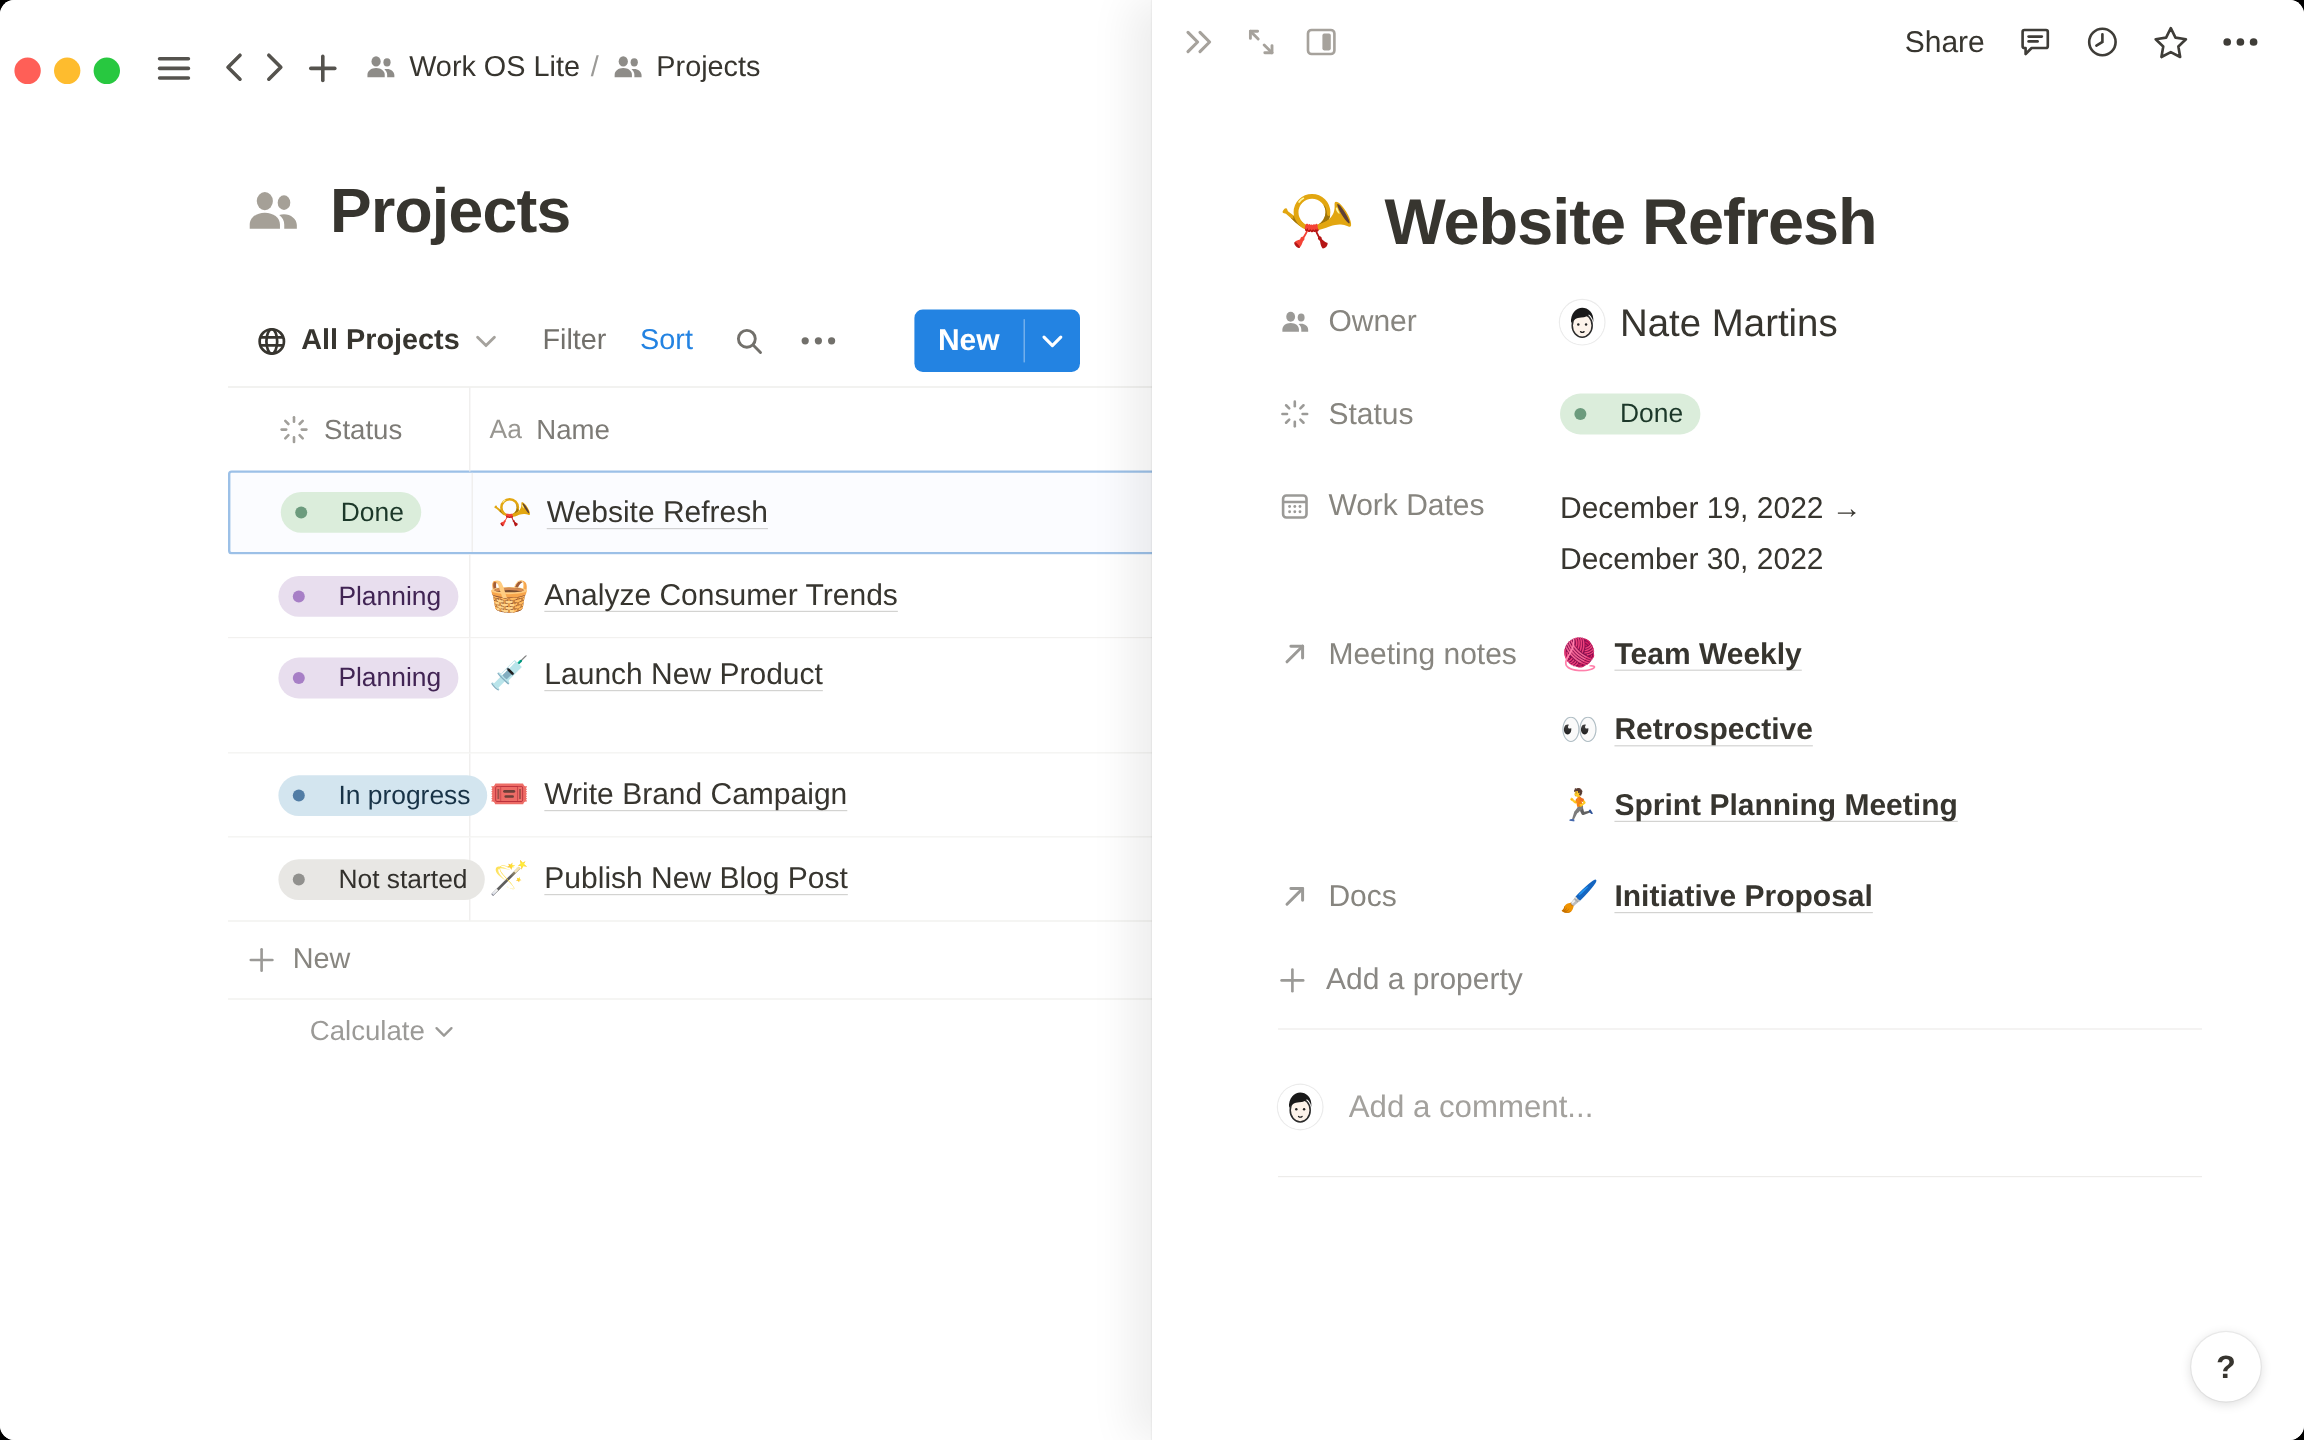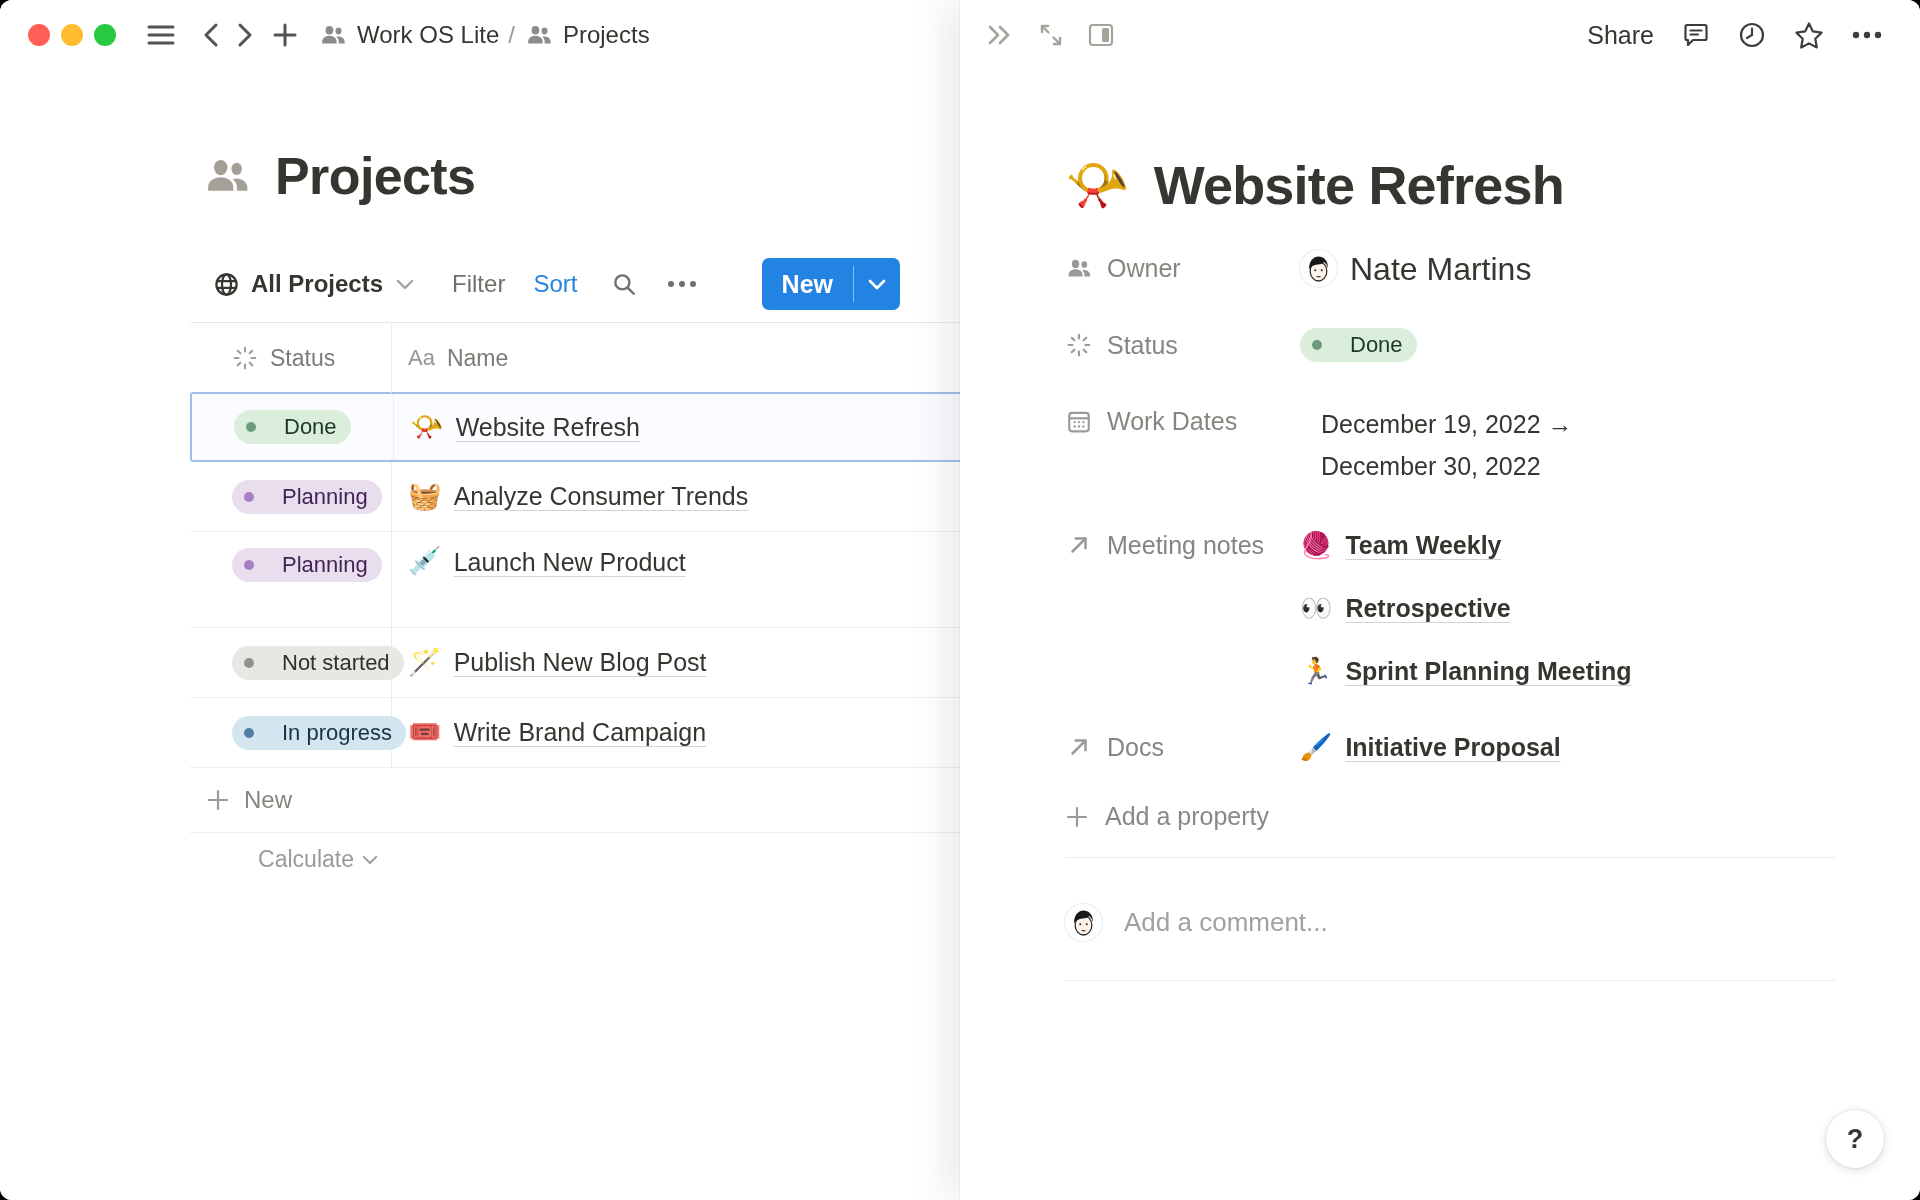--- a/index.html
+++ b/index.html
@@ -1,20 +1,20 @@
 <!DOCTYPE html>
 <html><head>
 <meta charset="utf-8">
 <style>
   html,body{margin:0;padding:0;background:#000;font-family:"Liberation Sans","DejaVu Sans",sans-serif;}
   .window{position:relative;width:1920px;height:1200px;background:#fff;border-radius:12px;overflow:hidden;color:#37352F;}
 
   
   .left-pane{position:absolute;left:0;top:0;width:960px;height:100%;background:#fff;overflow:hidden;}
-  .topbar{position:absolute;left:0;top:0;height:70px;width:960px;display:flex;align-items:center;padding-left:28px;box-sizing:border-box;}
+  .topbar{position:absolute;left:0;top:0;height:70px;width:960px;display:flex;align-items:flex-end;padding-left:12px;box-sizing:border-box;}
   .lights{display:flex;gap:11px;align-items:center;}
   .light{width:22px;height:22px;border-radius:50%;display:inline-block;}
   .light.red{background:#FF5F57}.light.yellow{background:#FEBC2E}.light.green{background:#28C840}
   .tb-icon{display:inline-flex;align-items:center;justify-content:center;color:#55534E;cursor:pointer;}
   .tb-icon svg{display:block}
   .hamburger{margin-left:30px}
   .nav-back{margin-left:26px}.nav-fwd{margin-left:16px}.nav-plus{margin-left:18px}
   .breadcrumb{display:flex;align-items:center;gap:9px;margin-left:20px;font-size:24px;font-weight:500;color:#37352F;}
   .crumb{display:flex;align-items:center;gap:9px;cursor:pointer;}
   .crumb-icon{color:#8E8C88;display:inline-flex}
@@ -76,21 +76,21 @@
   .page-title{font-size:54px;font-weight:700;letter-spacing:-0.8px;margin:0;color:#37352F;}
 
   .props{margin-top:10px;}
   .prop-row{display:flex;align-items:flex-start;padding:20px 0;}
   .prop-label{width:235px;display:flex;align-items:center;gap:14px;color:#87857F;font-size:25px;line-height:36px;flex-shrink:0;cursor:pointer;}
   .prop-label .p-ic{color:#9B9A97;display:inline-flex;width:28px;justify-content:center;}
   .prop-value{flex:1;min-height:36px;cursor:pointer;}
   .pv-person{display:flex;align-items:center;gap:13px;line-height:36px;}
   .pv-person .pname{font-size:32px;color:#37352F;}
   .avatar{width:37px;height:37px;border-radius:50%;overflow:hidden;flex-shrink:0;background:#fff;box-shadow:0 0 0 1px rgba(0,0,0,0.08);}
-  .pv-dates div{font-size:25px;color:#37352F;line-height:42px;margin-left:21px;}
+  .pv-dates div{font-size:25px;color:#37352F;line-height:42px;}
   .pv-links .plink{display:flex;align-items:center;gap:13px;line-height:36px;margin-bottom:27px;}
   .pv-links .plink:last-child{margin-bottom:0;}
   .plink .l-emoji{font-size:26px;line-height:1;}
   .plink .l-text{font-size:25px;font-weight:600;color:#37352F;text-decoration:underline;text-decoration-color:rgba(55,53,47,0.22);text-decoration-thickness:1px;text-underline-offset:5px;}
   .prop-row .prop-value .pill{margin-top:1px;}
   .add-prop{display:flex;align-items:center;gap:16px;padding:17px 0;color:#8A8884;font-size:25px;cursor:pointer;}
   .add-prop .plus{color:#9B9A97;display:inline-flex}
   .pdivider{height:1px;background:#EDECEA;margin-top:9px;}
   .comment-row{margin-top:34px;display:flex;align-items:center;gap:22px;height:60px;}
   .comment-placeholder{font-size:26px;color:#A3A19D;cursor:text;flex:1;}
@@ -270,40 +270,40 @@
                 <span>Planning</span>
               </span>
             </div>
             <div class="col-name">
               <span class="row-emoji">💉</span>
               <span class="row-name">Launch New Product</span>
             </div>
           </div>
           <div class="trow">
             <div class="col-status">
+              <span class="pill blue">
+                <span class="dot"></span>
+                <span>In progress</span>
+              </span>
+            </div>
+            <div class="col-name">
+              <span class="row-emoji">🎟️</span>
+              <span class="row-name">Write Brand Campaign</span>
+            </div>
+          </div>
+          <div class="trow">
+            <div class="col-status">
               <span class="pill gray">
                 <span class="dot"></span>
                 <span>Not started</span>
               </span>
             </div>
             <div class="col-name">
               <span class="row-emoji">🪄</span>
               <span class="row-name">Publish New Blog Post</span>
-            </div>
-          </div>
-          <div class="trow">
-            <div class="col-status">
-              <span class="pill blue">
-                <span class="dot"></span>
-                <span>In progress</span>
-              </span>
-            </div>
-            <div class="col-name">
-              <span class="row-emoji">🎟️</span>
-              <span class="row-name">Write Brand Campaign</span>
             </div>
           </div>
         </div>
       <div class="new-row">
         <span class="plus">
           <svg width="24" height="24" viewBox="0 0 24 24" fill="none" stroke="currentColor" stroke-width="2.2" stroke-linecap="round">
               <line x1="12" y1="3" x2="12" y2="21"></line>
               <line x1="3" y1="12" x2="21" y2="12"></line>
             </svg>
         </span>

